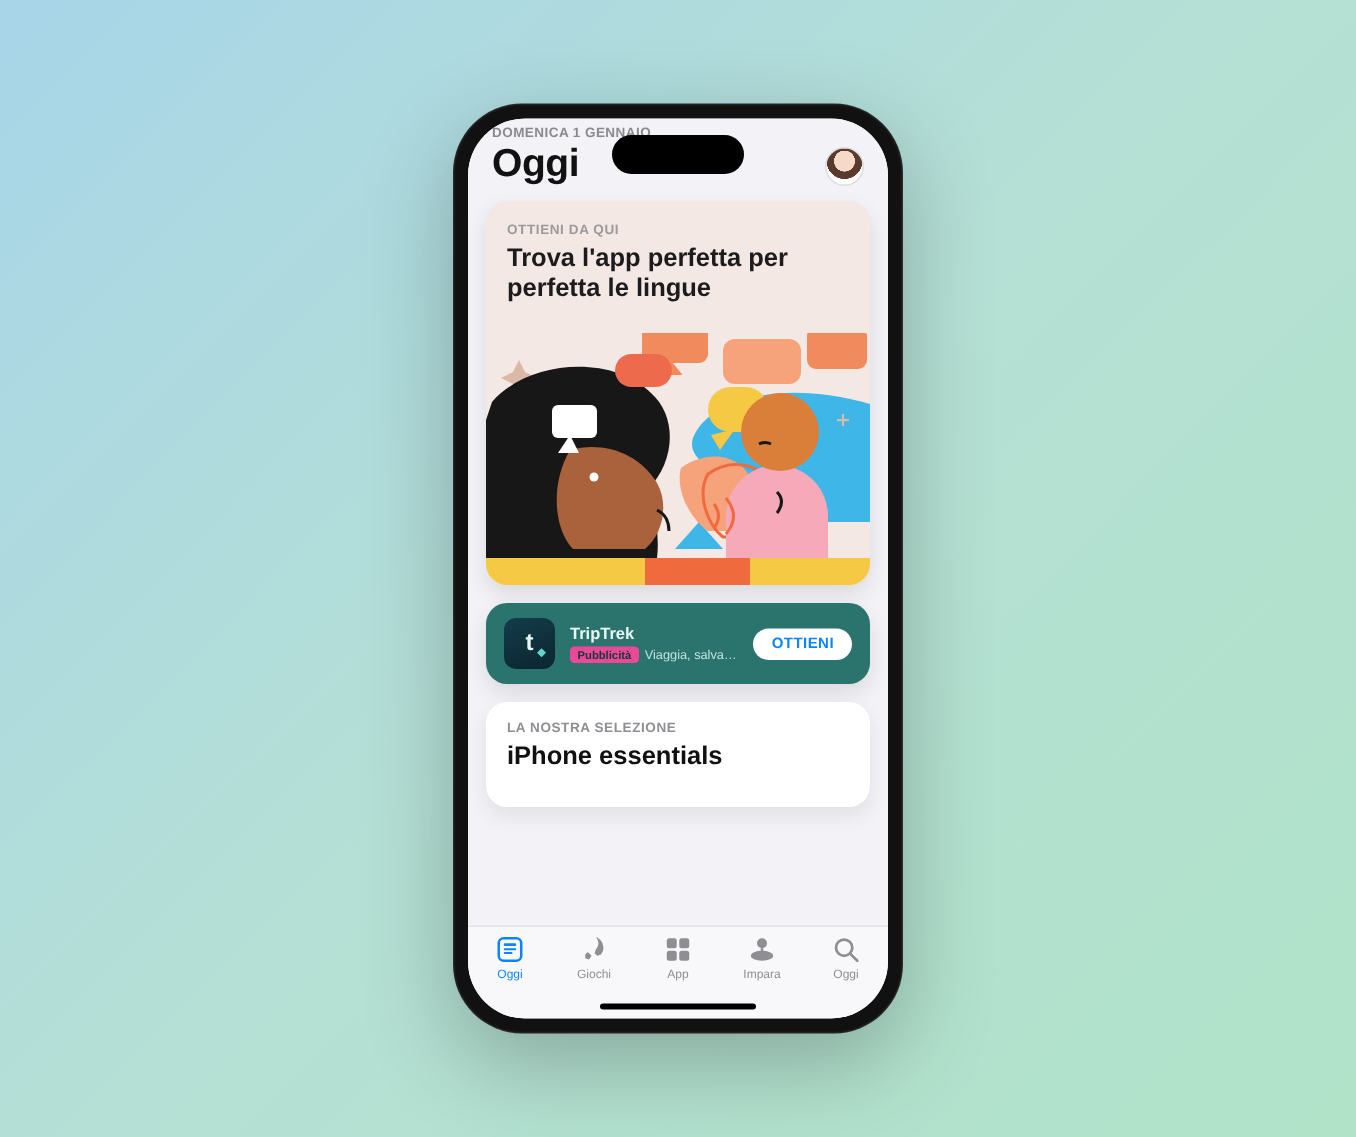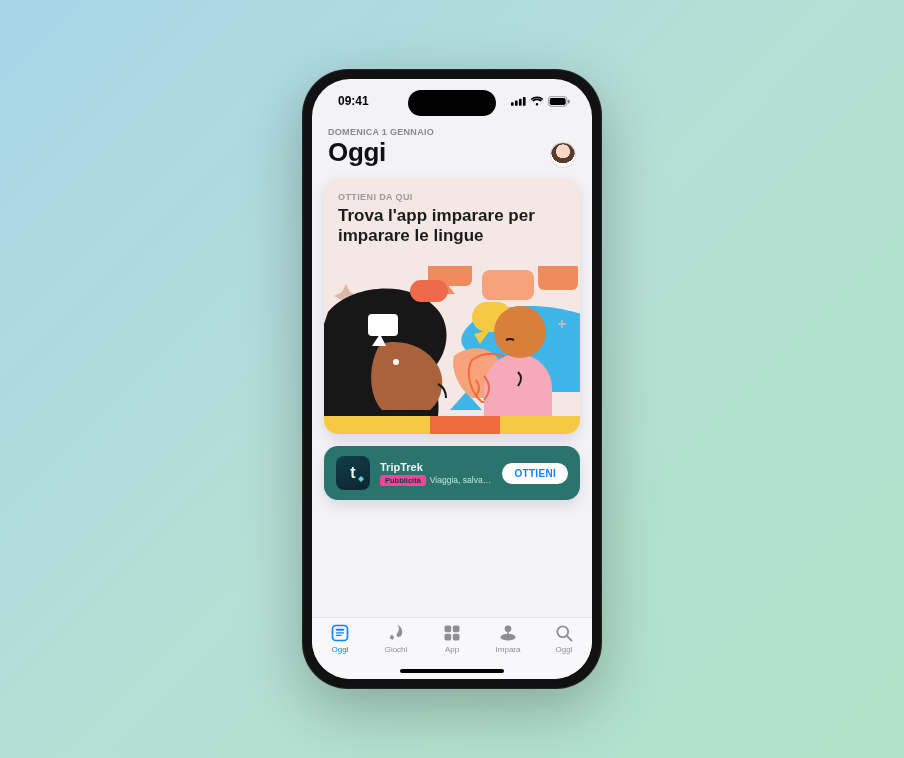--- a/index.html
+++ b/index.html
@@ -110,51 +110,32 @@
     width:104px; height:4px; border-radius:3px; background:#000;
   }
 </style>
 </head>
 <body>
 
 <div class="phone">
   <div class="screen">
     <div class="notch"></div>
 
-    <div class="status-bar">
-      <span>09:41</span>
-      <span class="status-right">
-        <svg width="15" height="10" viewBox="0 0 17 11">
-            <rect x="0" y="7" width="3" height="4" rx="1" fill="#000"></rect>
-            <rect x="4.5" y="5" width="3" height="6" rx="1" fill="#000"></rect>
-            <rect x="9" y="3" width="3" height="8" rx="1" fill="#000"></rect>
-            <rect x="13.5" y="1" width="3" height="10" rx="1" fill="#000"></rect>
-          </svg>
-        <svg width="14" height="10" viewBox="0 0 16 12">
-            <path d="M8 11.3c.8 0 1.5-.7 1.5-1.5S8.8 8.3 8 8.3 6.5 9 6.5 9.8 7.2 11.3 8 11.3zM3.5 6.8C4.8 5.6 6.3 5 8 5s3.2.6 4.5 1.8l1.3-1.4C12.1 3.9 10.1 3.1 8 3.1S3.9 3.9 2.2 5.4l1.3 1.4zM.4 3.6C2.5 1.6 5.2.6 8 .6s5.5 1 7.6 3l-1.3 1.4C12.6 3.4 10.3 2.5 8 2.5S3.4 3.4 1.7 5L.4 3.6z" fill="#000"></path>
-          </svg>
-        <svg width="22" height="11" viewBox="0 0 25 12">
-            <rect x="0.5" y="0.5" width="21" height="11" rx="3" fill="none" stroke="#000" stroke-opacity=".4"></rect>
-            <rect x="2" y="2" width="18" height="8" rx="2" fill="#000"></rect>
-            <rect x="22.5" y="4" width="2" height="4" rx="1" fill="#000" fill-opacity=".5"></rect>
-          </svg>
-      </span>
-    </div>
 
     <div class="content">
       <div class="date" style="padding-left:4px;margin-top:4px;">DOMENICA 1 GENNAIO</div>
       <div class="header-row">
         <div class="big-title">Oggi</div>
         <div class="avatar"></div>
       </div>
 
       <div class="card">
         <div class="card-pad">
           <div class="eyebrow">OTTIENI DA QUI</div>
-          <div class="card-title">Trova l'app imparare per imparare le lingue</div>
+          <div class="card-title">Trova l'app perfetta per perfetta le lingue</div>
         </div>
         <div class="illus">
           <svg viewBox="0 0 260 168" width="100%" height="100%" preserveAspectRatio="xMidYMid slice">
             <rect width="260" height="168" fill="#f3e8e3"></rect>
 
             <rect x="106" y="-6" width="44" height="26" rx="6" fill="#f18b5e"></rect>
             <path d="M125 18 l-8 10 l16 0 z" fill="#f18b5e"></path>
             <rect x="160" y="4" width="52" height="30" rx="8" fill="#f6a27a"></rect>
             <rect x="216" y="-4" width="40" height="28" rx="6" fill="#f18b5e"></rect>
 
@@ -202,20 +183,24 @@
         <div class="promo-mid">
           <div class="app-name">TripTrek</div>
           <div class="meta-row">
             <span class="ad-pill">Pubblicità</span>
             <span class="app-sub">Viaggia, salva e…</span>
           </div>
         </div>
         <div class="get-btn">OTTIENI</div>
       </div>
 
+      <div class="card2">
+        <div class="eyebrow">LA NOSTRA SELEZIONE</div>
+        <div class="title2">iPhone essentials</div>
+      </div>
     </div>
 
     <div class="tabbar">
       <div class="tab active">
         <svg viewBox="0 0 24 24" fill="none">
             <rect x="3" y="3" width="18" height="18" rx="4" stroke="currentColor" stroke-width="2"></rect>
             <rect x="7" y="7" width="10" height="2.2" rx="1" fill="currentColor"></rect>
             <rect x="7" y="11" width="10" height="1.6" rx=".8" fill="currentColor"></rect>
             <rect x="7" y="14" width="7" height="1.6" rx=".8" fill="currentColor"></rect>
           </svg>

